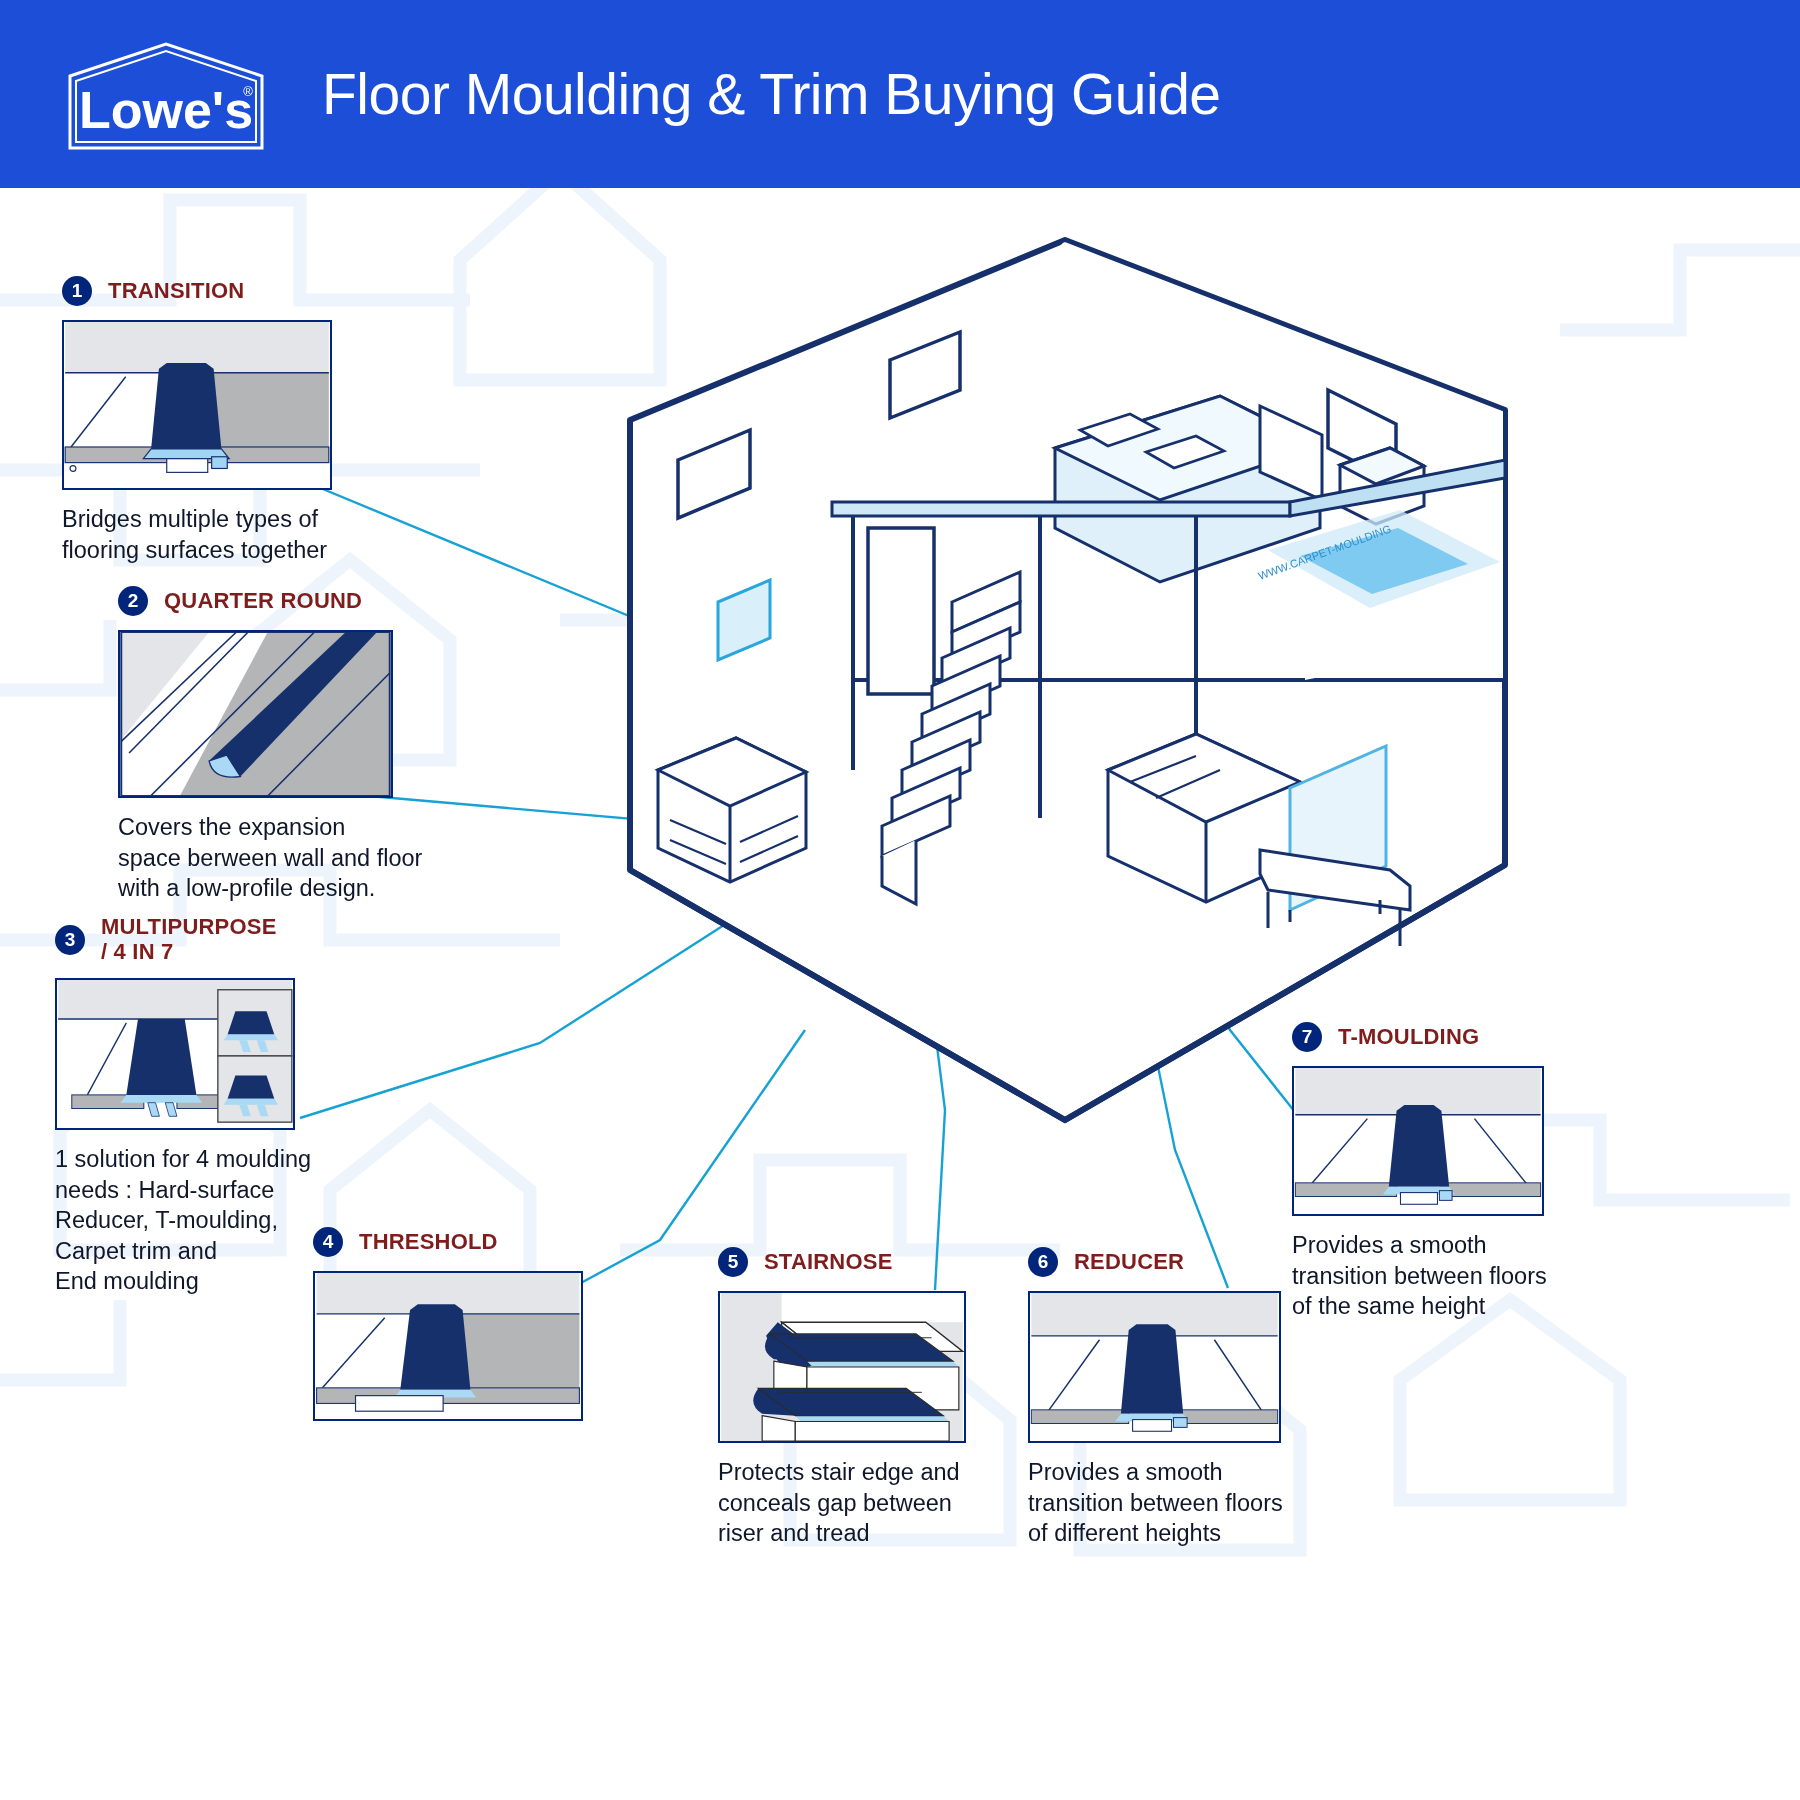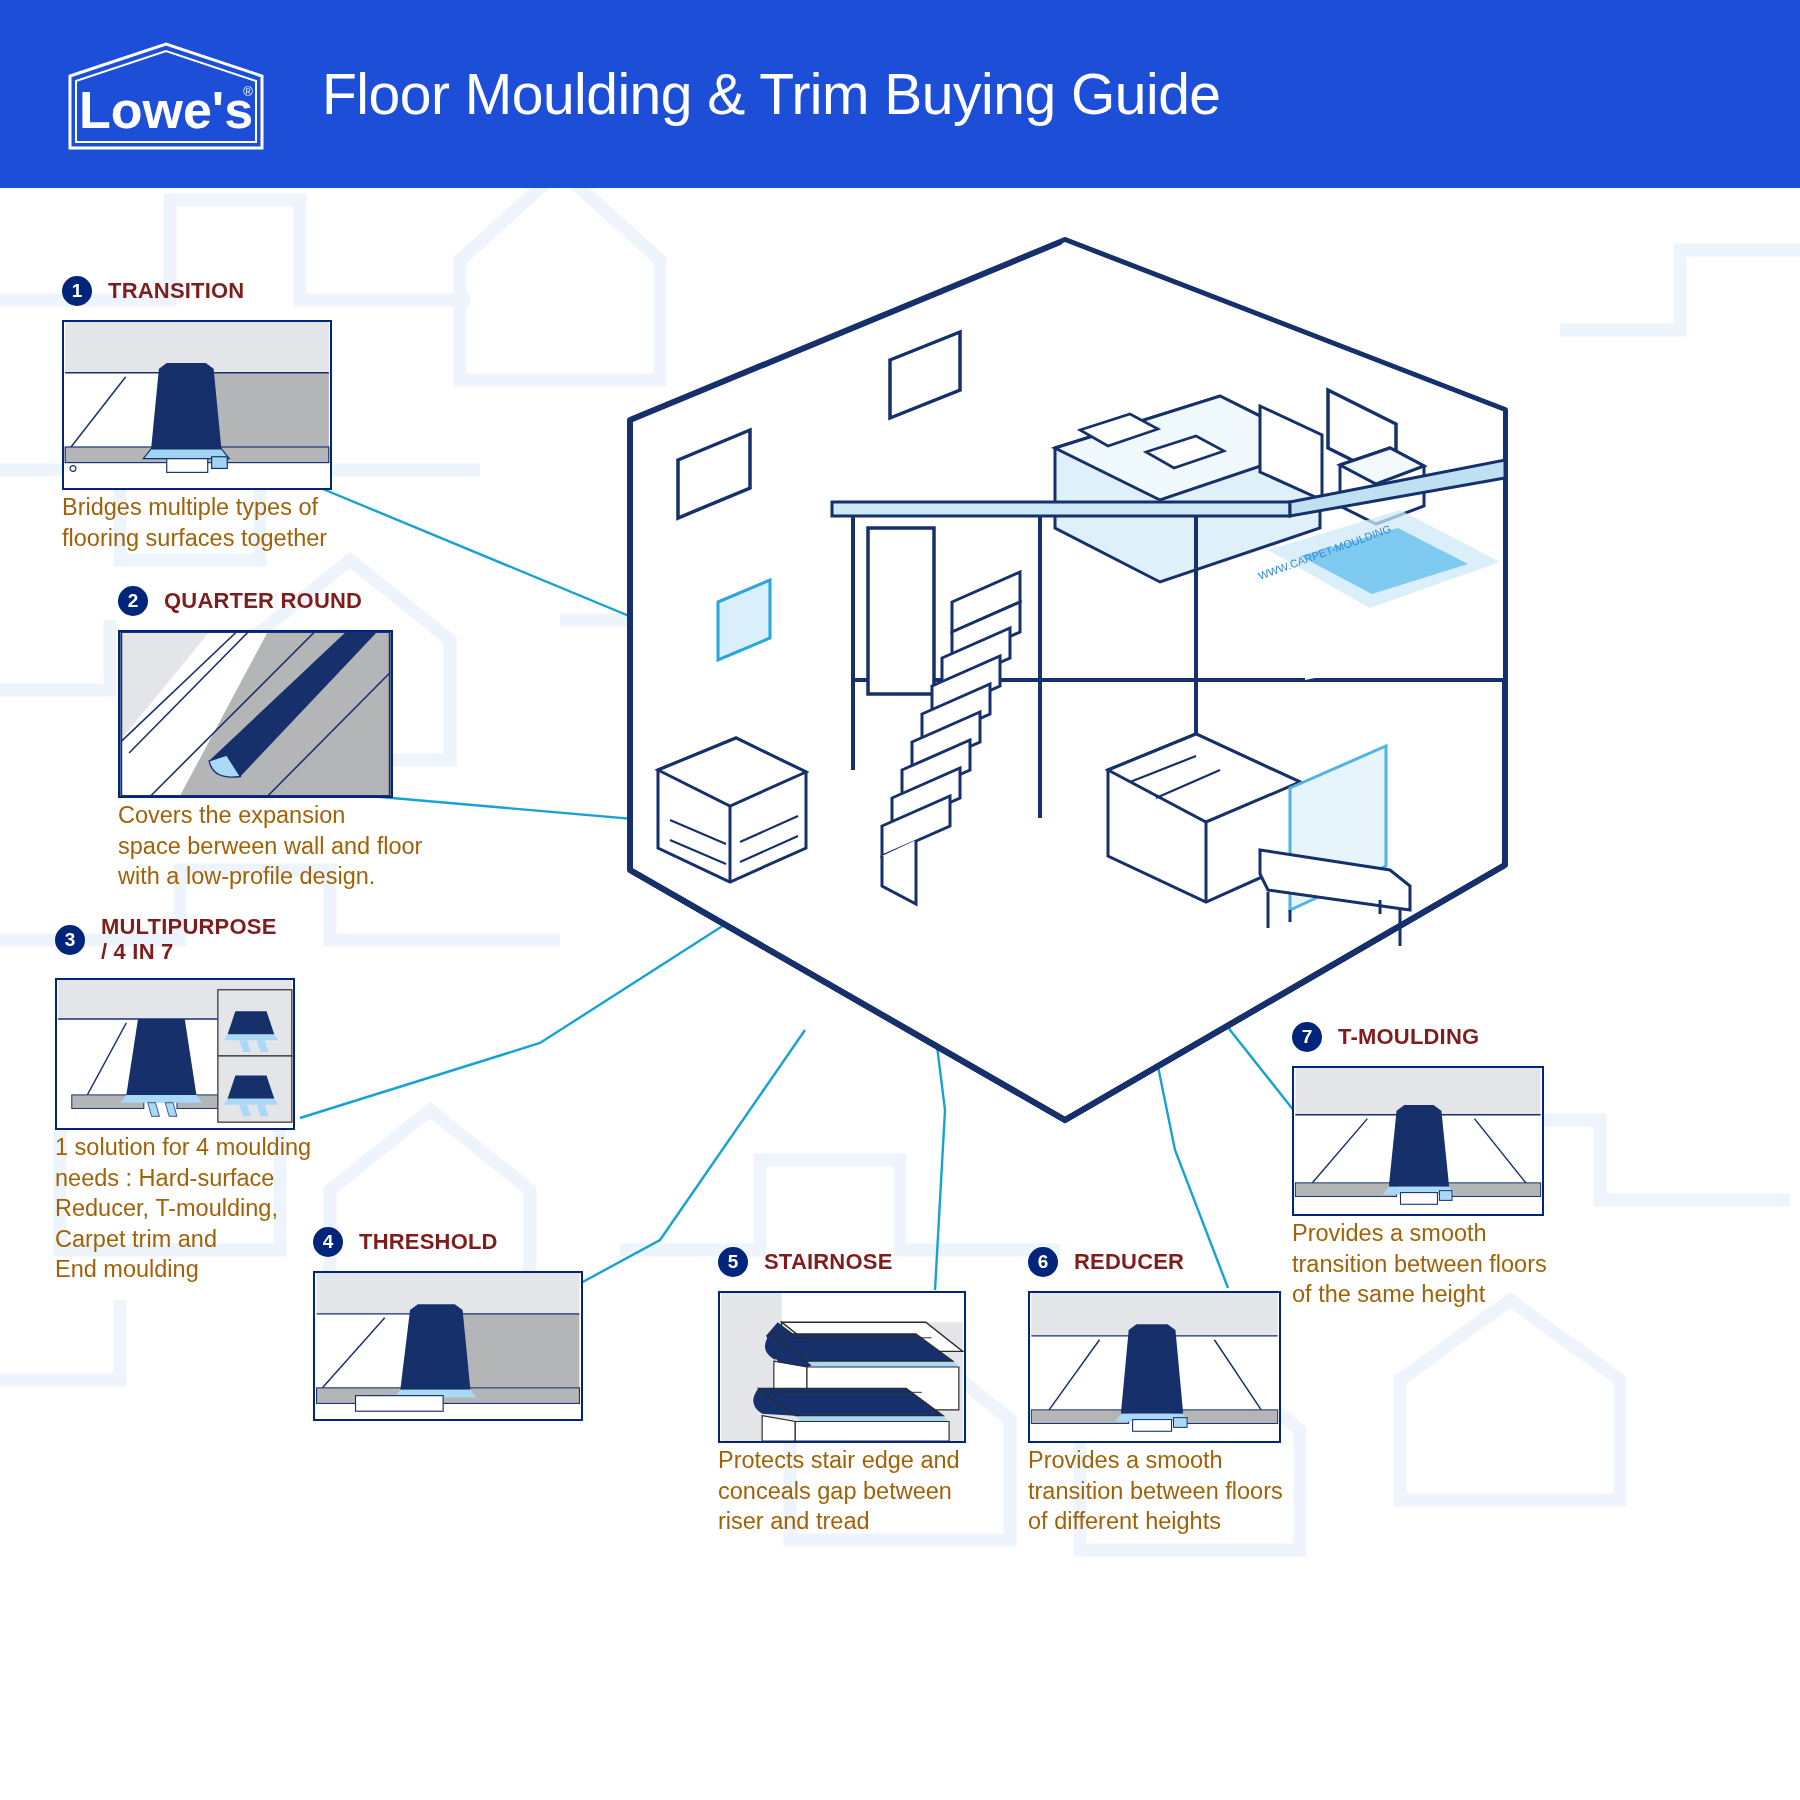--- a/index.html
+++ b/index.html
@@ -57,24 +57,24 @@
     letter-spacing: 0.2px;
     line-height: 1.12;
     white-space: pre-line;
   }
   .fig {
     border: 2px solid #00257a;
     background: #ffffff;
     display: block;
   }
   .item-desc {
-    color: #a16207;
+    color: #0f172a;
     font-size: 23.5px;
     line-height: 1.30;
-    margin-top: 2px;
+    margin-top: 14px;
     white-space: pre-line;
   }
 
   
   #item-1 { left: 62px;  top: 276px;  width: 420px; }
   #item-2 { left: 118px; top: 586px;  width: 420px; }
   #item-3 { left: 55px;  top: 915px;  width: 330px; }
   #item-4 { left: 313px; top: 1227px; width: 360px; }
   #item-5 { left: 718px; top: 1247px; width: 290px; }
   #item-6 { left: 1028px;top: 1247px; width: 290px; }

